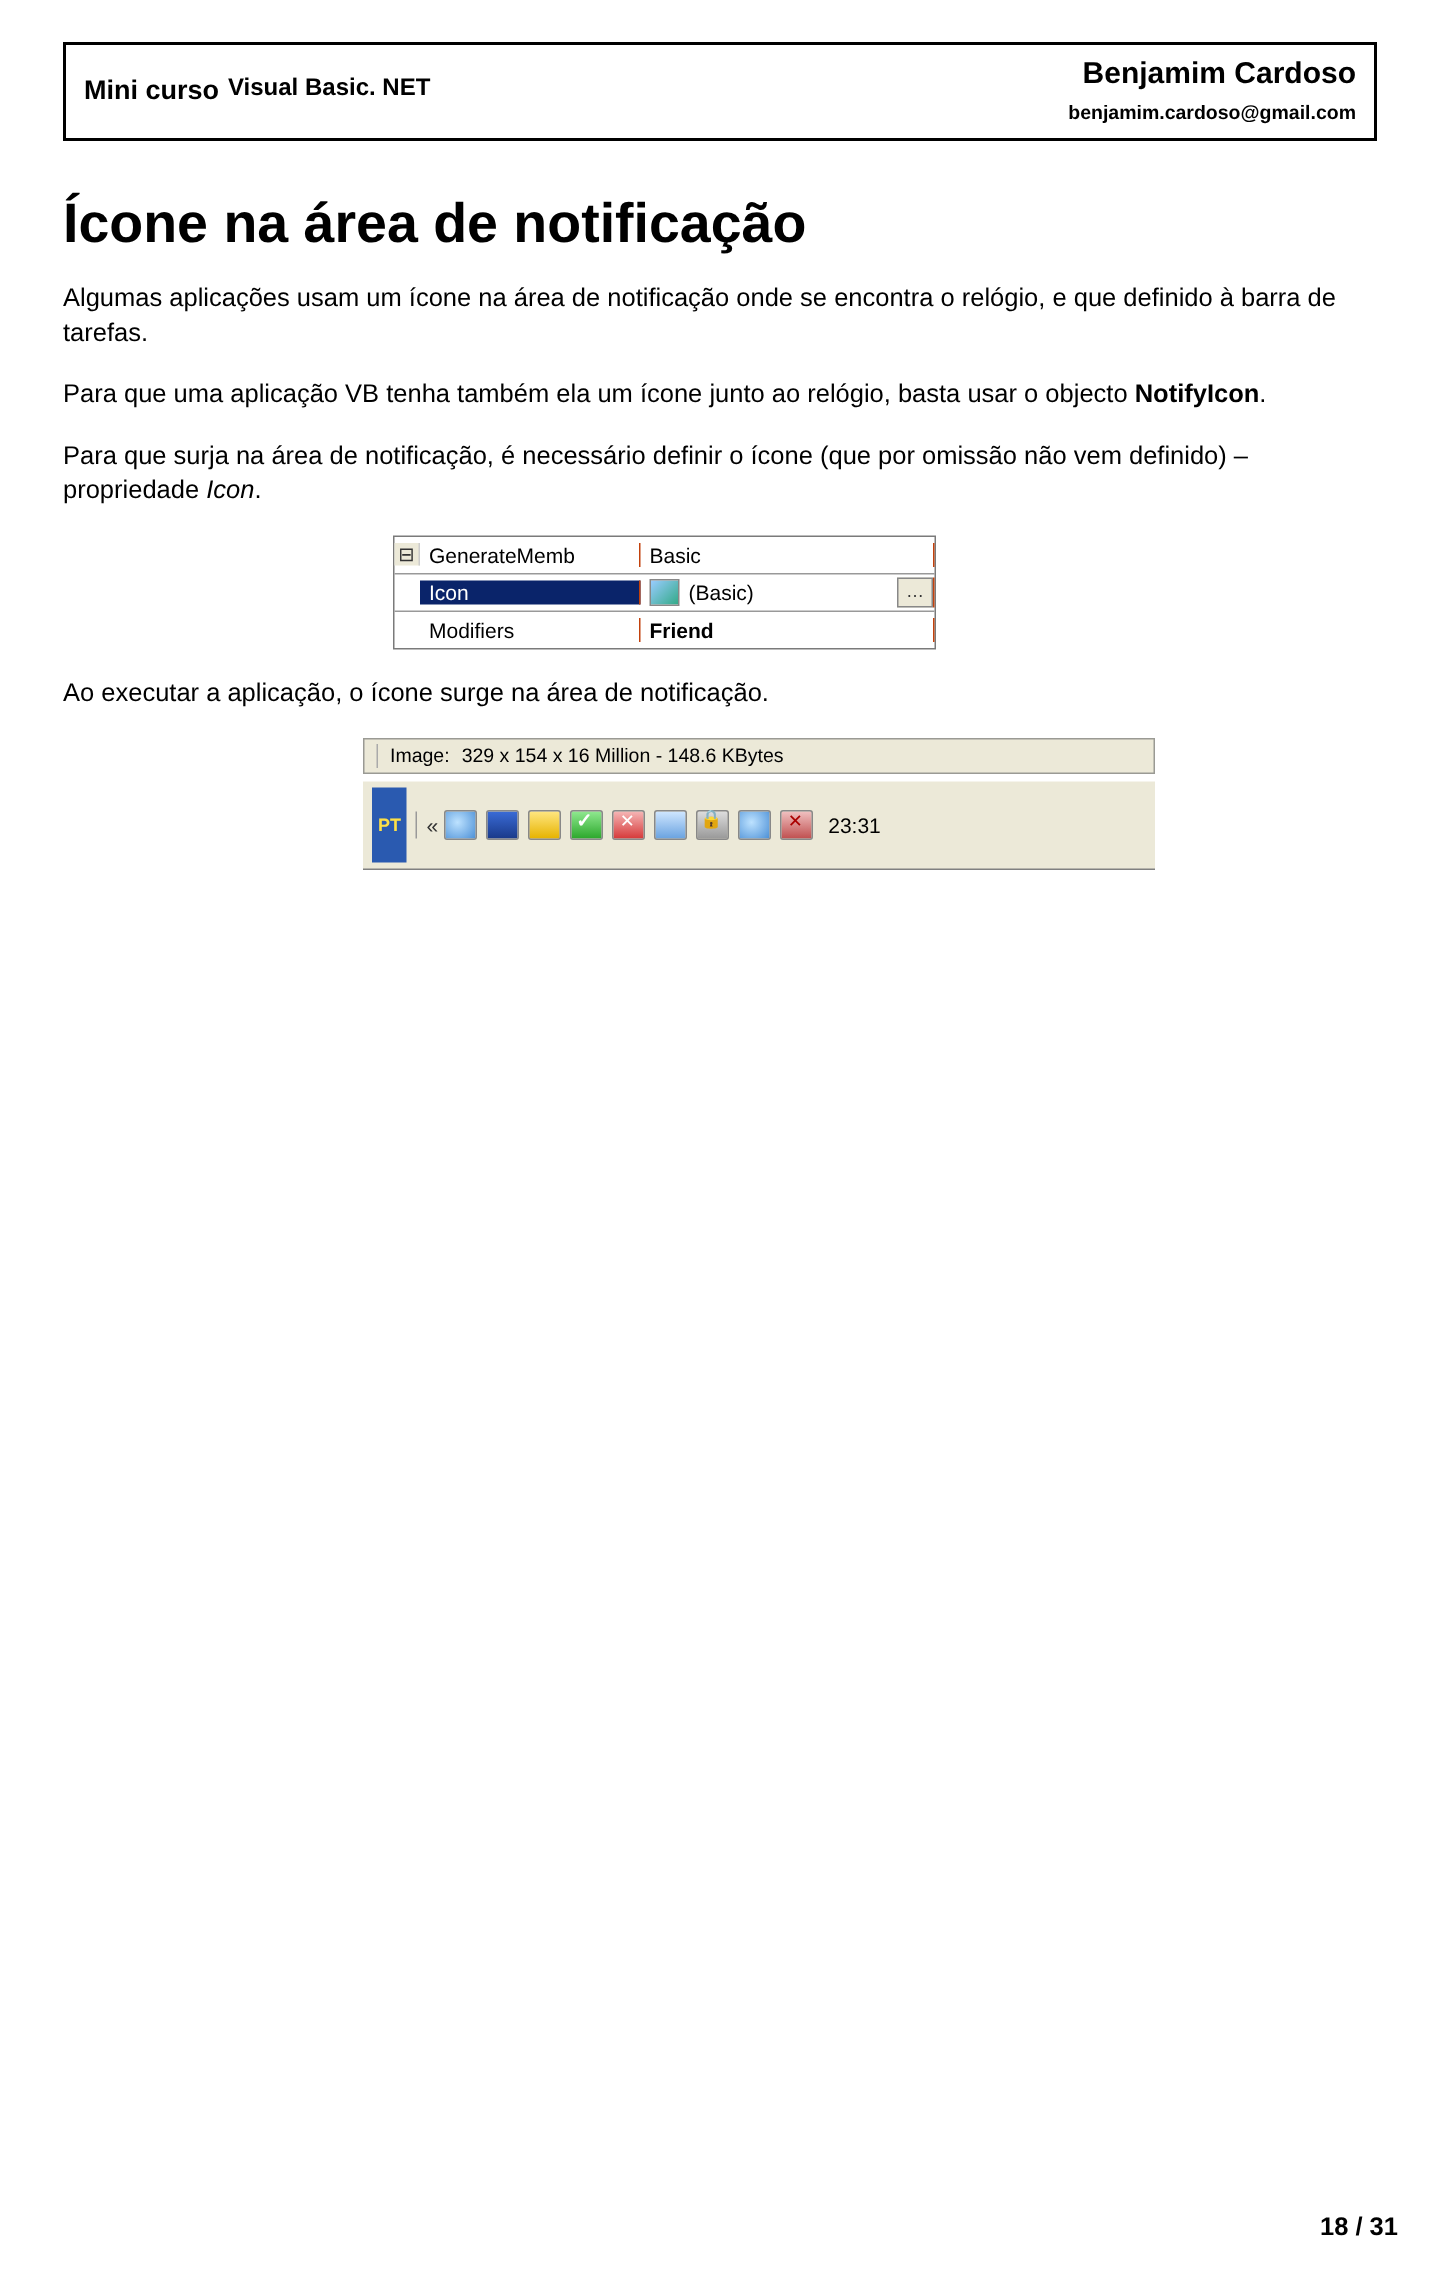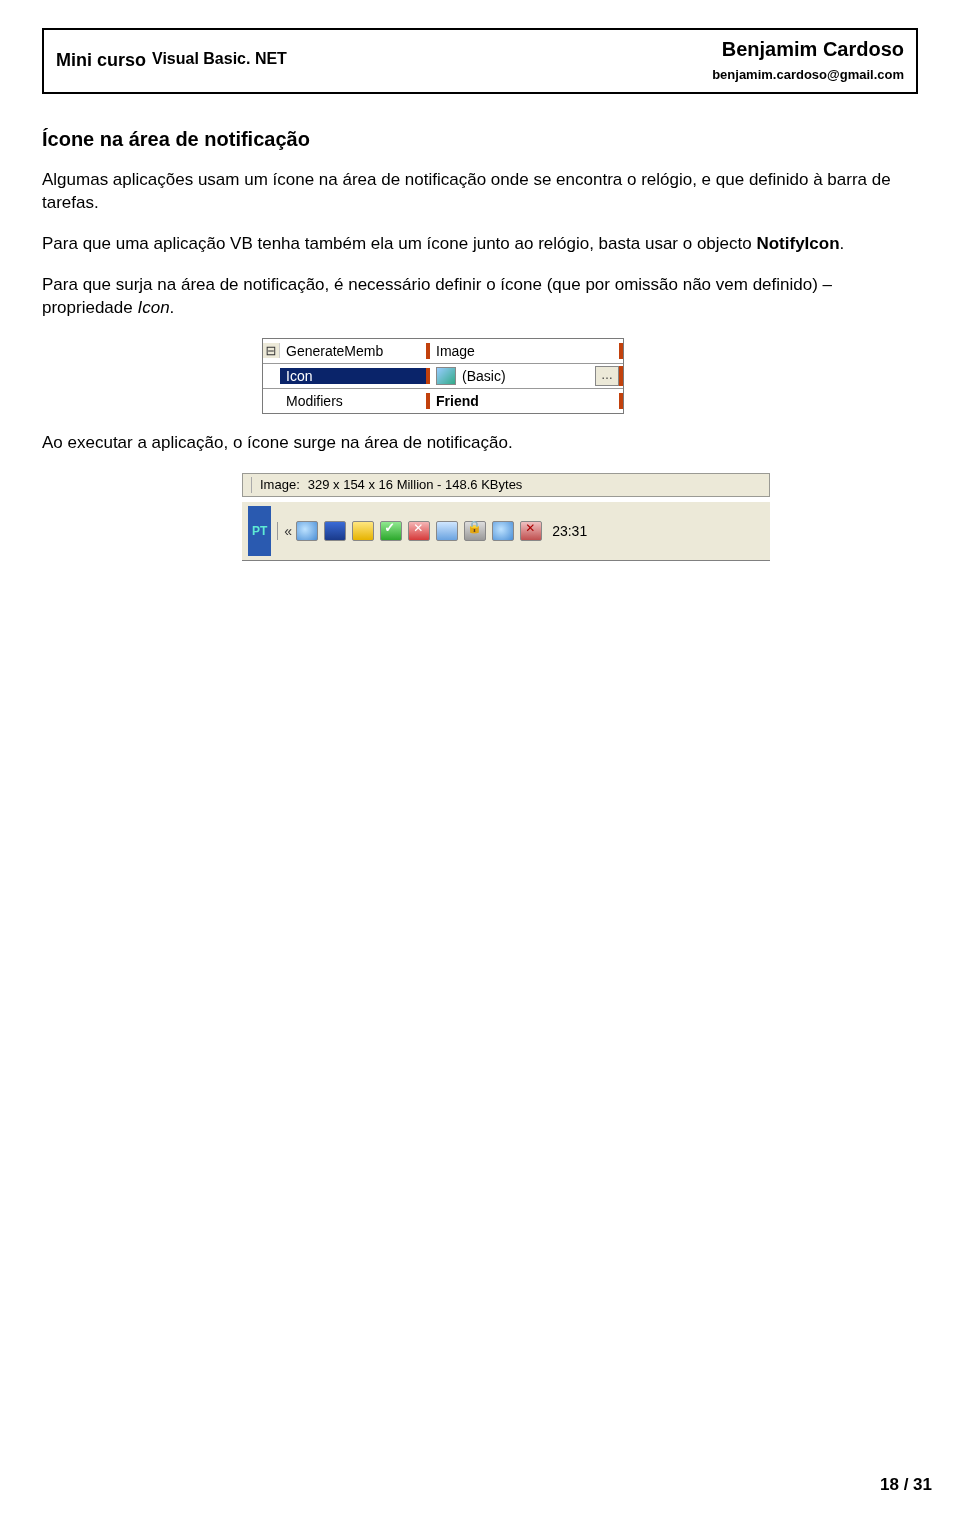--- a/index.html
+++ b/index.html
@@ -44,21 +44,21 @@
   }
   .hdr-title-right {
     font-weight: bold;
     font-size: 20px;
   }
   .hdr-subtitle-right {
     font-weight: bold;
     font-size: 13px;
   }
   h1.section-title {
-    font-size: 20px;
+    font-size: 37px;
     font-weight: bold;
     margin: 34px 0 18px 0;
   }
   p.body {
     font-size: 17px;
     line-height: 1.35;
     margin: 0 0 18px 0;
   }
   .bold { font-weight: bold; }
   .italic { font-style: italic; }
@@ -96,21 +96,21 @@
     align-items: center;
     gap: 6px;
   }
   .propgrid .row.sel .namecell {
     background: #3b5998; 
     background: #0a246a;
     color: #fff;
   }
   .propgrid .row:not(:last-child) { border-bottom: 1px solid #999; }
   .propgrid .row .namecell,
-  .propgrid .row .valcell { border-right: 4px solid #c2410c; }
+  .propgrid .row .valcell { border-right: 1px solid #c2410c; }
   .propgrid .iconcell {
     width: 18px; height: 16px; display:inline-block;
     border:1px solid #888; background: linear-gradient(135deg,#9cf,#3a8);
   }
   .ellipsis-btn {
     margin-left: auto;
     width: 22px; height: 18px;
     border: 1px solid #888;
     background: #ece9d8;
     text-align: center;
@@ -139,21 +139,21 @@
     margin-top: 4px;
     background: #ece9d8;
     border-top: 1px solid #fff;
     border-bottom: 1px solid #808080;
     padding: 4px 6px;
     display: flex;
     align-items: center;
     gap: 6px;
   }
   .lang {
-    background:#2a5ab0; color:#5eead4; font-weight:bold;
+    background:#2a5ab0; color:#fde047; font-weight:bold;
     padding: 18px 4px; font-size:12px;
   }
   .tray-arrows {
     font-size: 14px; color:#333; letter-spacing:-2px;
   }
   .tray-icon {
     width: 20px; height: 18px; display:inline-block;
     border:1px solid #888; border-radius:2px;
   }
   .ti-globe { background: radial-gradient(circle at 40% 40%, #bde2ff, #4b8fd6); }
@@ -204,21 +204,21 @@
   </p>
 
   <p class="body">
     <span>Para que surja na área de notificação, é necessário definir o ícone (que por omissão não vem definido) – propriedade </span><span class="italic">Icon</span><span>.</span>
   </p>
 
   <div class="propgrid">
     <div class="row">
       <div class="expander">⊟</div>
       <div class="namecell">GenerateMemb</div>
-      <div class="valcell">Image</div>
+      <div class="valcell">Basic</div>
     </div>
     <div class="row sel">
       <div class="expander"></div>
       <div class="namecell">Icon</div>
       <div class="valcell">
         <span class="iconcell"></span>
         <span>(Basic)</span>
         <span class="ellipsis-btn">…</span>
       </div>
     </div>

